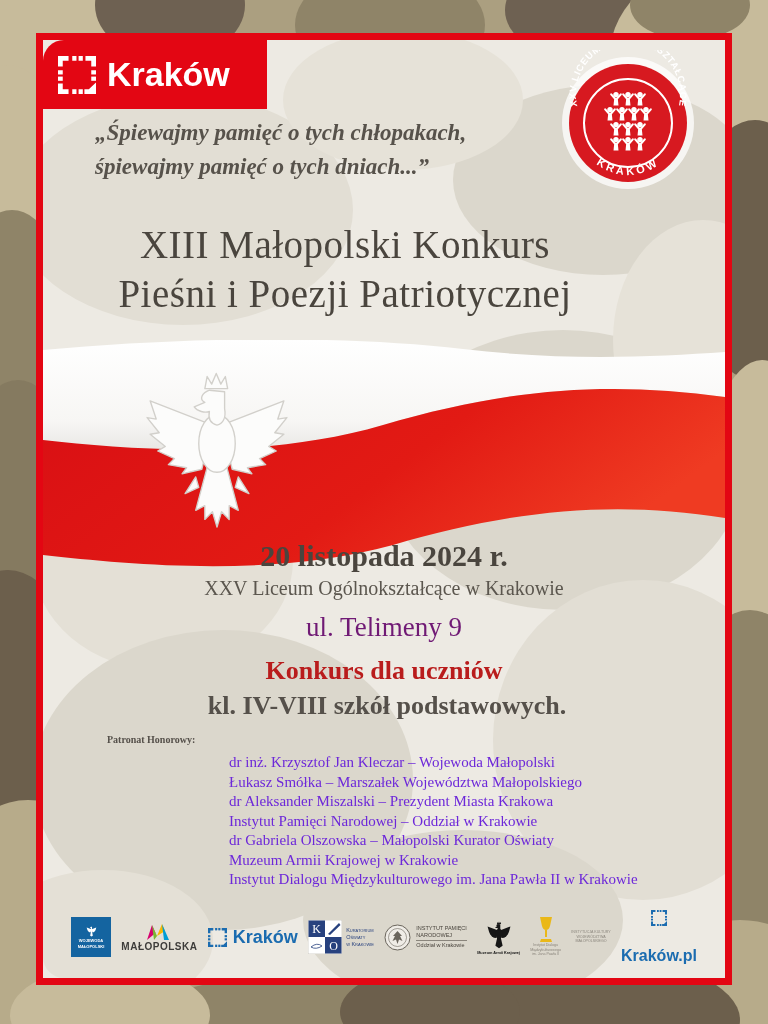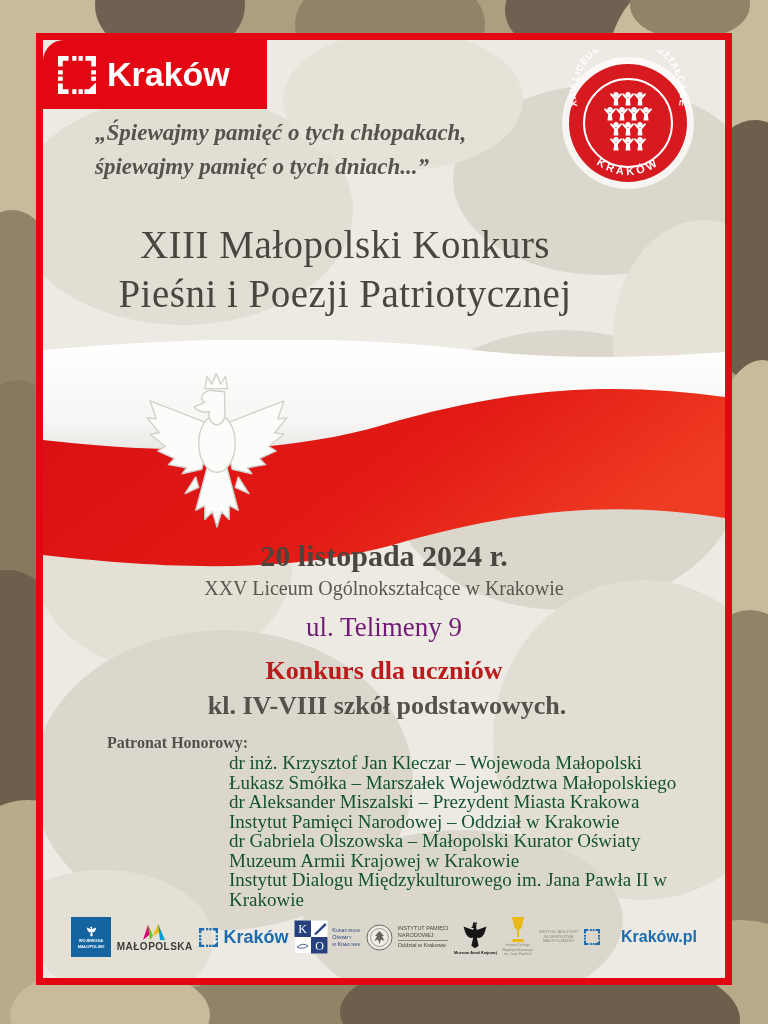--- a/index.html
+++ b/index.html
@@ -32,42 +32,42 @@
                font-size:30px; color:#4a453e; }
   .venue-line { left:0; top:537px; width:682px; text-align:center; font-size:20px;
                 color:#5b564e; }
   .address-line { left:0; top:572px; width:682px; text-align:center; font-size:27px;
                   color:#701a75; }
   .aud1 { left:0; top:616px; width:682px; text-align:center; font-weight:bold;
           font-size:26px; color:#b91c1c; }
   .aud2 { left:0; top:651px; width:602px; text-align:center; font-weight:bold;
           font-size:26px; color:#55504a;margin-left:43px; }
 
-  .patron-label { left:64px; top:694px; font-weight:bold; font-size:16px; color:#55504a; }
-  .patron-list { left:186px; top:713px; font-size:19px; line-height:19.5px; color:#14532d; }
+  .patron-label { left:64px; top:694px; font-weight:bold; font-size:10px; color:#55504a; }
+  .patron-list { left:186px; top:713px; font-size:15px; line-height:19.5px; color:#6d28d9; }
 
   .logos { left:0; top:864px; width:682px; height:66px; display:flex; align-items:center;
            justify-content:space-between; padding:0 28px; }
   .logo { display:flex; flex-direction:column; align-items:center; justify-content:center; }
   .sans { font-family:"Liberation Sans","DejaVu Sans",sans-serif; }
 
   .lg-woj { width:40px; height:40px; background:#1464a0; display:flex; flex-direction:column;
             align-items:center; justify-content:center; gap:1px; }
   .lg-woj .t { color:#fff; font-size:4px; font-weight:bold; line-height:5px; text-align:center; }
   .lg-mal .t { font-size:10px; font-weight:bold; color:#3d3c3a; letter-spacing:0.5px; margin-top:1px; }
   .lg-krk { flex-direction:row; gap:6px; }
   .lg-krk .t { font-size:18px; font-weight:bold; color:#1b6cb0; }
   .lg-ko { flex-direction:row; gap:4px; }
   .lg-ko .txt { color:#27417e; font-size:5.5px; line-height:7px; font-variant:small-caps; }
   .lg-ipn { flex-direction:row; gap:5px; }
   .lg-ipn .txt { color:#4a453e; font-size:5.5px; line-height:7px; }
   .lg-ipn .rule { border-top:0.5px solid #8a857c; margin:1px 0; }
   .lg-mak .t { font-size:3.8px; font-weight:bold; color:#111; margin-top:1px; }
   .lg-idm .t, .lg-ik .t { font-size:3.6px; color:#8a857c; line-height:4.6px; text-align:center; }
-  .lg-kpl { flex-direction:row; gap:21px; }
+  .lg-kpl { flex-direction:column; gap:21px; }
   .lg-kpl .t { font-size:16px; font-weight:bold; color:#1b6cb0; }
 </style>
 </head>
 <body>
 
 <svg id="camo-outer" width="768" height="1024" viewBox="0 0 768 1024">
   <rect width="768" height="1024" fill="#ab9f80"></rect>
   <g>
     <ellipse cx="55" cy="30" rx="95" ry="70" fill="#c7bb9b"></ellipse>
     <ellipse cx="170" cy="5" rx="75" ry="55" fill="#6e6152"></ellipse>

